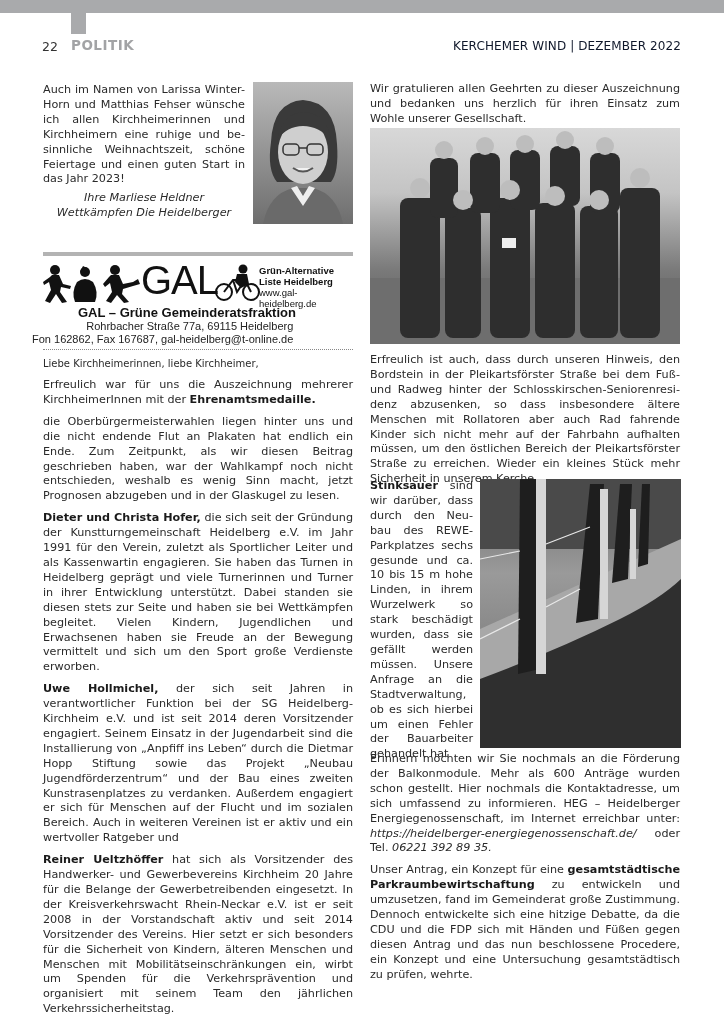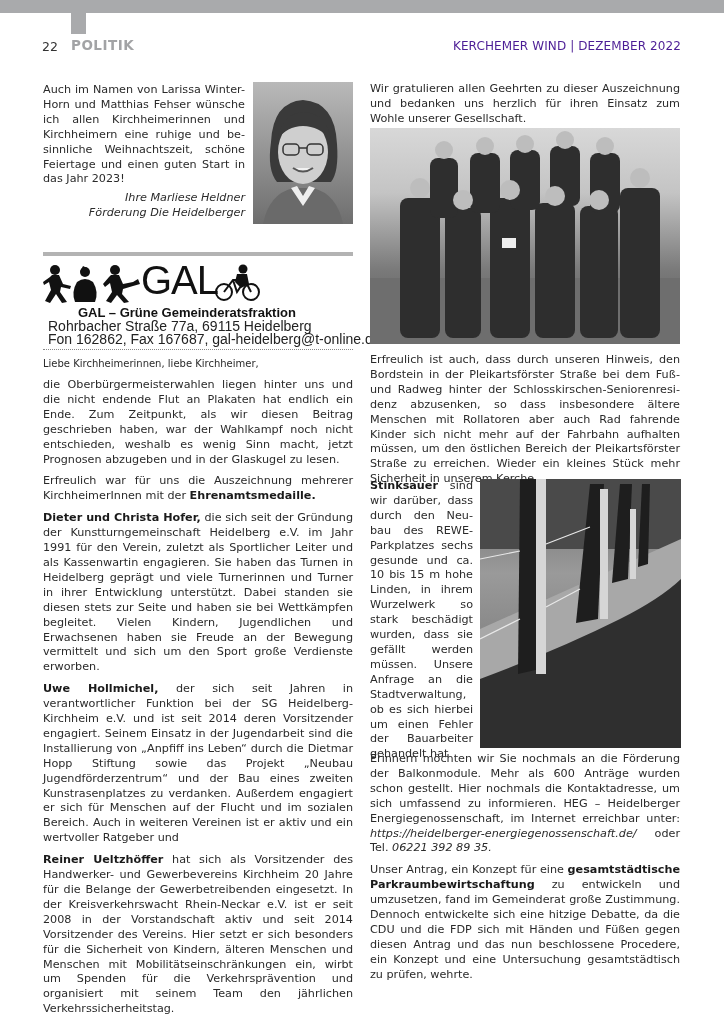--- a/index.html
+++ b/index.html
@@ -4,44 +4,44 @@
 <style>
   * { box-sizing: border-box; margin: 0; padding: 0; }
   html, body { width: 724px; height: 1024px; background: #ffffff; overflow: hidden; }
   body { position: relative; font-family: "DejaVu Sans", sans-serif; color: #2a2a2a; }
 
   .top-bar { position: absolute; left: 0; top: 0; width: 724px; height: 13px; background: #a9aaac; }
   .tab-notch { position: absolute; left: 71px; top: 13px; width: 15px; height: 21px; background: #a9aaac; }
 
   .page-num { position: absolute; left: 42px; top: 39px; font-size: 12.5px; color: #333; }
   .section { position: absolute; left: 71px; top: 37px; font-size: 13.5px; font-weight: bold; color: #a2a3a5; letter-spacing: 0.5px; }
-  .masthead { position: absolute; right: 43px; top: 39px; font-size: 12px; color: #4c1d95; letter-spacing: 0.1px; }
+  .masthead { position: absolute; right: 43px; top: 39px; font-size: 12px; color: #0f172a; letter-spacing: 0.1px; }
 
   .col { position: absolute; font-size: 11.2px; line-height: 14.9px; text-align: justify; hyphens: manual; }
   .col p { margin-bottom: 7px; }
   .col b { font-weight: bold; color: #1a1a1a; }
   .col i { font-style: italic; }
 
   
   .greeting { left: 43px; top: 83px; width: 202px; }
-  .signature { position: absolute; left: 43px; top: 190px; width: 202px; text-align: right; font-style: italic; font-size: 11.2px; line-height: 15px; }
+  .signature { position: absolute; left: 43px; top: 190px; width: 202px; text-align: center; font-style: italic; font-size: 11.2px; line-height: 15px; }
   .portrait { position: absolute; left: 253px; top: 82px; width: 100px; height: 142px; background: linear-gradient(180deg, #b9b9b9 0%, #8c8c8c 60%, #6e6e6e 100%); overflow: hidden; }
   .portrait svg { width: 100%; height: 100%; }
 
   .rule-thick { position: absolute; left: 43px; top: 252px; width: 310px; height: 4px; background: #b3b3b3; }
 
   
   .gal-logo { position: absolute; left: 43px; top: 262px; width: 310px; height: 42px; }
   .gal-figures { position: absolute; left: 0; top: 0; width: 100px; height: 42px; }
   .gal-word { position: absolute; left: 98px; top: -4px; font-family: "Liberation Sans", sans-serif; font-weight: normal; font-size: 40px; letter-spacing: -1px; color: #111; }
   .gal-bike { position: absolute; left: 172px; top: 2px; width: 46px; height: 38px; }
   .gal-tag { position: absolute; left: 216px; top: 3px; font-family: "Liberation Sans", sans-serif; font-size: 9.5px; line-height: 11px; color: #111; }
   .gal-tag .bold { font-weight: bold; }
   .gal-title { position: absolute; left: 43px; top: 305px; font-family: "Liberation Sans", sans-serif; font-weight: bold; font-size: 13px; color: #111; margin-left: 35px; }
-  .gal-addr { position: absolute; left: 48px; top: 320px; font-family: "Liberation Sans", sans-serif; font-size: 14px; line-height: 12.5px; color: #222; }
+  .gal-addr { position: absolute; left: 32px; top: 320px; font-family: "Liberation Sans", sans-serif; font-size: 11px; line-height: 12.5px; color: #222; text-align: right; }
 
   .rule-dotted { position: absolute; left: 43px; top: 349px; width: 310px; border-top: 1px dotted #888; }
 
   .salutation { position: absolute; left: 43px; top: 358px; font-size: 10px; color: #2a2a2a; }
 
   .left-body { left: 43px; top: 378px; width: 310px; }
 
   
   .right-intro { left: 370px; top: 82px; width: 310px; }
   .group-photo { position: absolute; left: 370px; top: 128px; width: 310px; height: 216px; background: linear-gradient(180deg, #d8d8d8 0%, #c4c4c4 30%, #7b7b7b 65%, #4f4f4f 100%); overflow: hidden; }
@@ -62,21 +62,21 @@
 <div class="tab-notch"></div>
 <div class="page-num">22</div>
 <div class="section">POLITIK</div>
 <div class="masthead">KERCHEMER WIND | DEZEMBER 2022</div>
 
 <div class="col greeting">
   <p>Auch im Namen von Larissa Winter-Horn und Matthias Fehser wünsche ich allen Kirchheimerinnen und Kirchheimern eine ruhige und be­sinnliche Weihnachtszeit, schöne Feiertage und einen guten Start in das Jahr 2023!</p>
 </div>
 <div class="signature">
   <div>Ihre Marliese Heldner</div>
-  <div>Förderung Die Heidelberger</div>
+  <div>Wettkämpfen Die Heidelberger</div>
 </div>
 <div class="portrait" title="Portrait photo of Marliese Heldner">
   <svg viewBox="0 0 100 142" preserveAspectRatio="none">
     <path d="M18 60 Q20 20 50 18 Q82 20 84 62 Q86 90 78 100 L24 100 Q14 88 18 60Z" fill="#3a3a3a"></path>
     <ellipse cx="50" cy="70" rx="25" ry="32" fill="#cfcfcf"></ellipse>
     <path d="M24 58 Q30 30 52 30 Q74 32 78 58 Q66 44 50 44 Q34 44 24 58Z" fill="#3a3a3a"></path>
     <rect x="30" y="62" width="16" height="11" rx="4" fill="none" stroke="#333" stroke-width="1.5"></rect>
     <rect x="54" y="62" width="16" height="11" rx="4" fill="none" stroke="#333" stroke-width="1.5"></rect>
     <line x1="46" y1="66" x2="54" y2="66" stroke="#333" stroke-width="1.5"></line>
     <path d="M40 86 Q50 93 60 86" stroke="#555" stroke-width="2" fill="#f2f2f2"></path>
@@ -104,34 +104,39 @@
     <g fill="none" stroke="#111" stroke-width="2">
       <circle cx="9" cy="28" r="8"></circle>
       <circle cx="36" cy="28" r="8"></circle>
       <path d="M9 28 L18 16 L30 16 L36 28 M18 16 L22 28 L30 16"></path>
     </g>
     <g fill="#111">
       <circle cx="28" cy="5" r="4.5"></circle>
       <path d="M22 10 L32 10 L34 20 L26 24 L20 18Z"></path>
     </g>
   </svg>
+  <div class="gal-tag">
+    <div class="bold">Grün-Alternative</div>
+    <div class="bold">Liste Heidelberg</div>
+    <div>www.gal-heidelberg.de</div>
+  </div>
 </div>
 <div class="gal-title">GAL – Grüne Gemeinderatsfraktion</div>
 <div class="gal-addr">
   <div>Rohrbacher Straße 77a, 69115 Heidelberg</div>
   <div>Fon 162862, Fax 167687, gal-heidelberg@t-online.de</div>
 </div>
 
 <div class="rule-dotted"></div>
 
 <div class="salutation">Liebe Kirchheimerinnen, liebe Kirchheimer,</div>
 
 <div class="col left-body">
+  <p><span>Erfreulich war für uns die Auszeichnung mehrerer Kirch­heimerInnen mit der </span><b>Ehrenamtsmedaille.</b></p>
   <p>die Oberbürgermeisterwahlen liegen hinter uns und die nicht endende Flut an Plakaten hat endlich ein Ende. Zum Zeitpunkt, als wir diesen Beitrag geschrieben ha­ben, war der Wahlkampf noch nicht entschieden, wes­halb es wenig Sinn macht, jetzt Prognosen abzugeben und in der Glaskugel zu lesen.</p>
-  <p><span>Erfreulich war für uns die Auszeichnung mehrerer Kirch­heimerInnen mit der </span><b>Ehrenamtsmedaille.</b></p>
   <p><b>Dieter und Christa Hofer,</b><span> die sich seit der Gründung der Kunstturngemeinschaft Heidelberg e.V. im Jahr 1991 für den Verein, zuletzt als Sportlicher Leiter und als Kassen­wartin engagieren. Sie haben das Turnen in Heidelberg geprägt und viele Turnerinnen und Turner in ihrer Ent­wicklung unterstützt. Dabei standen sie diesen stets zur Seite und haben sie bei Wettkämpfen begleitet. Vie­len Kindern, Jugendlichen und Erwachsenen haben sie Freude an der Bewegung vermittelt und sich um den Sport große Verdienste erworben.</span></p>
   <p><b>Uwe Hollmichel,</b><span> der sich seit Jahren in verantwortlicher Funktion bei der SG Heidelberg-Kirchheim e.V. und ist seit 2014 deren Vorsitzender engagiert. Seinem Einsatz in der Jugendarbeit sind die Installierung von „Anpfiff ins Leben“ durch die Dietmar Hopp Stiftung sowie das Projekt „Neubau Jugendförderzentrum“ und der Bau eines zweiten Kunstrasenplatzes zu verdanken. Außer­dem engagiert er sich für Menschen auf der Flucht und im sozialen Bereich. Auch in weiteren Vereinen ist er aktiv und ein wertvoller Ratgeber und</span></p>
   <p><b>Reiner Ueltzhöffer</b><span> hat sich als Vorsitzender des Hand­werker- und Gewerbevereins Kirchheim 20 Jahre für die Belange der Gewerbetreibenden eingesetzt. In der Kreisverkehrswacht Rhein-Neckar e.V. ist er seit 2008 in der Vorstandschaft aktiv und seit 2014 Vorsitzender des Vereins. Hier setzt er sich besonders für die Sicherheit von Kindern, älteren Menschen und Menschen mit Mo­bilitätseinschränkungen ein, wirbt um Spenden für die Verkehrsprävention und organisiert mit seinem Team den jährlichen Verkehrssicherheitstag.</span></p>
 </div>
 
 <div class="col right-intro">
   <p>Wir gratulieren allen Geehrten zu dieser Auszeichnung und bedanken uns herzlich für ihren Einsatz zum Wohle unserer Gesellschaft.</p>
 </div>
 
 <div class="group-photo" title="Group photo of the honorees on a staircase">

